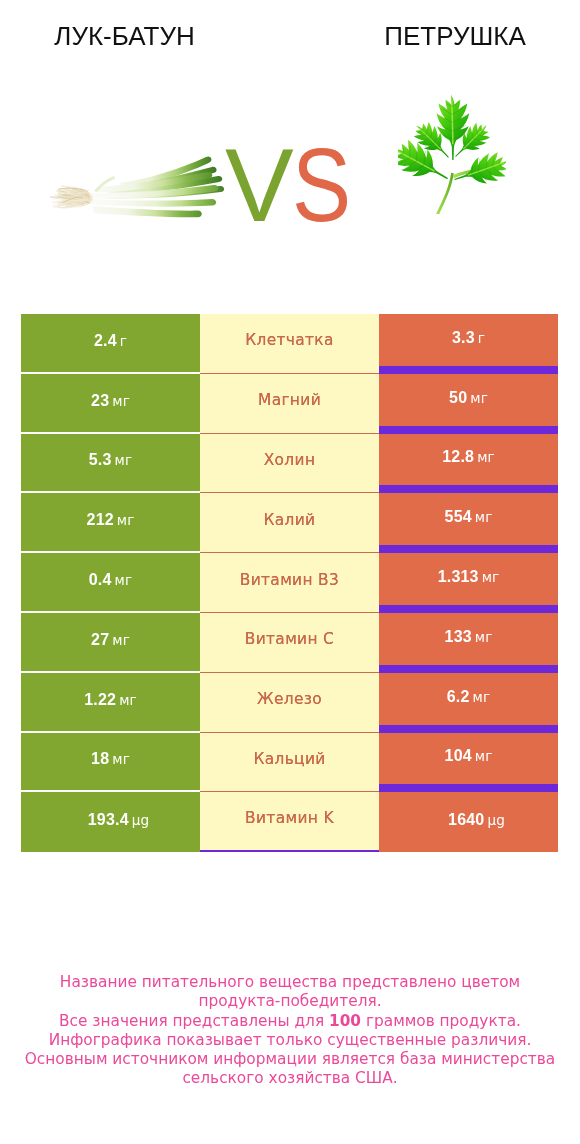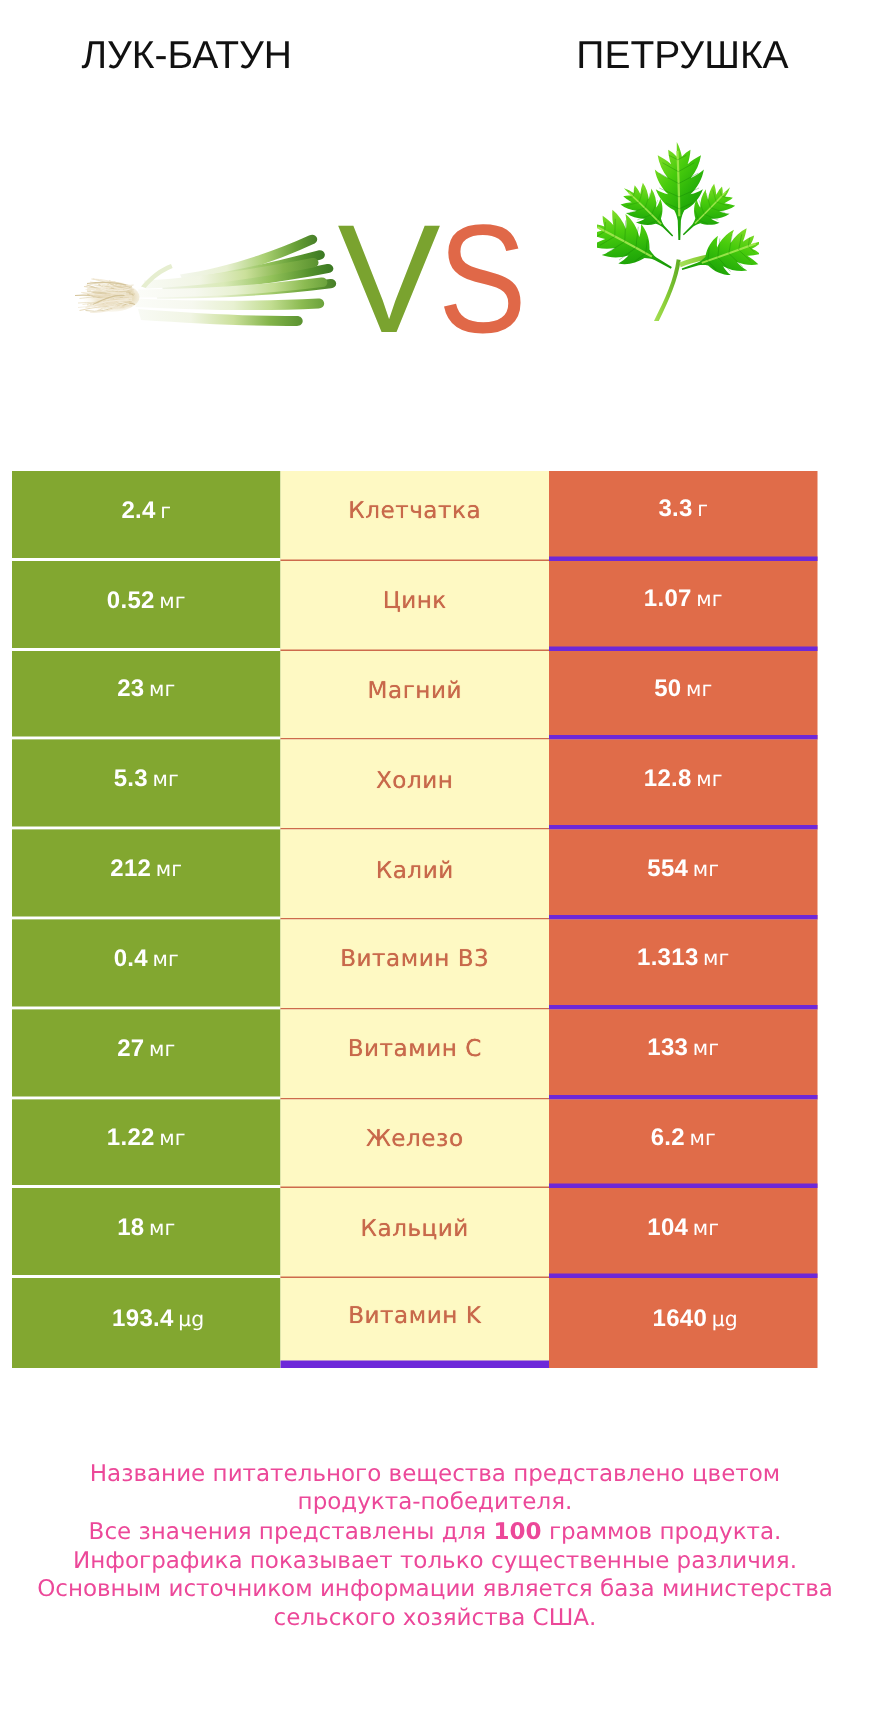--- a/index.html
+++ b/index.html
@@ -12,30 +12,30 @@
   #t-right{left:330px;width:250px;top:23px;}
 
   .onion-wrap{position:absolute;left:40px;top:145px;width:200px;height:80px;}
   .parsley-wrap{position:absolute;left:398px;top:91px;width:108px;height:123px;}
 
   .vs{position:absolute;top:140px;left:225px;width:140px;height:92px;font-size:103px;font-weight:400;
       line-height:92px;letter-spacing:0px;white-space:nowrap;}
   .vs .v{color:#7aa32f;}
   .vs .s{color:#e06848;display:inline-block;transform:scaleX(0.86);transform-origin:left center;margin-left:-2px;}
 
-  table.cmp{position:absolute;left:8px;top:314px;width:537px;border-collapse:separate;border-spacing:0;}
+  table.cmp{position:absolute;left:21px;top:314px;width:537px;border-collapse:separate;border-spacing:0;}
   table.cmp td{height:59.8px;padding:0;text-align:center;vertical-align:middle;box-sizing:border-box;}
   .cl{width:179px;background:#82a730;color:#ffffff;border-bottom:2px solid #ffffff;}
   .cm{width:179px;background:#fef9c3;color:#c8694b;border-bottom:1px solid #cd6b4c;
       font-family:"DejaVu Sans",sans-serif;font-size:15.4px;font-weight:400;letter-spacing:0.35px;
       text-shadow:0 0 0.45px #c8694b;}
   .cm span{position:relative;top:-3px;display:inline-block;}
-  .cr{width:179px;background:#e06c49;color:#ffffff;border-bottom:3px solid #6d28d9;}
+  .cr{width:179px;background:#e06c49;color:#ffffff;border-bottom:8px solid #6d28d9;}
   tr:last-child .cl,tr:last-child .cr{border-bottom:none;padding-left:16px;}
-  tr:last-child .cm{border-bottom:5px solid #6d28d9;}
+  tr:last-child .cm{border-bottom:2px solid #6d28d9;}
   .num{font-size:16px;font-weight:700;letter-spacing:0.2px;position:relative;top:-2px;}
   .unit{font-family:"DejaVu Sans",sans-serif;font-size:13.6px;font-weight:400;margin-left:3px;letter-spacing:0.1px;position:relative;top:-2px;}
 
   .foot{position:absolute;left:0;top:973px;width:580px;text-align:center;
         font-family:"DejaVu Sans",sans-serif;font-size:15.35px;
         line-height:19.3px;letter-spacing:0px;color:#ec4899;}
   .foot div{white-space:nowrap;}
   .foot b{font-weight:700;}
   .foot div{font-weight:400;}
 </style>
@@ -274,25 +274,20 @@
   <div class="vs"><span class="v">V</span><span class="s">S</span></div>
 
   <table class="cmp">
       <tbody id="tbody">
         <tr>
           <td class="cl"><span class="num">2.4</span><span class="unit">г</span></td>
           <td class="cm"><span>Клетчатка</span></td>
           <td class="cr"><span class="num">3.3</span><span class="unit">г</span></td>
         </tr>
         <tr>
-          <td class="cl"><span class="num">0.52</span><span class="unit">мг</span></td>
-          <td class="cm"><span>Цинк</span></td>
-          <td class="cr"><span class="num">1.07</span><span class="unit">мг</span></td>
-        </tr>
-        <tr>
           <td class="cl"><span class="num">23</span><span class="unit">мг</span></td>
           <td class="cm"><span>Магний</span></td>
           <td class="cr"><span class="num">50</span><span class="unit">мг</span></td>
         </tr>
         <tr>
           <td class="cl"><span class="num">5.3</span><span class="unit">мг</span></td>
           <td class="cm"><span>Холин</span></td>
           <td class="cr"><span class="num">12.8</span><span class="unit">мг</span></td>
         </tr>
         <tr>

